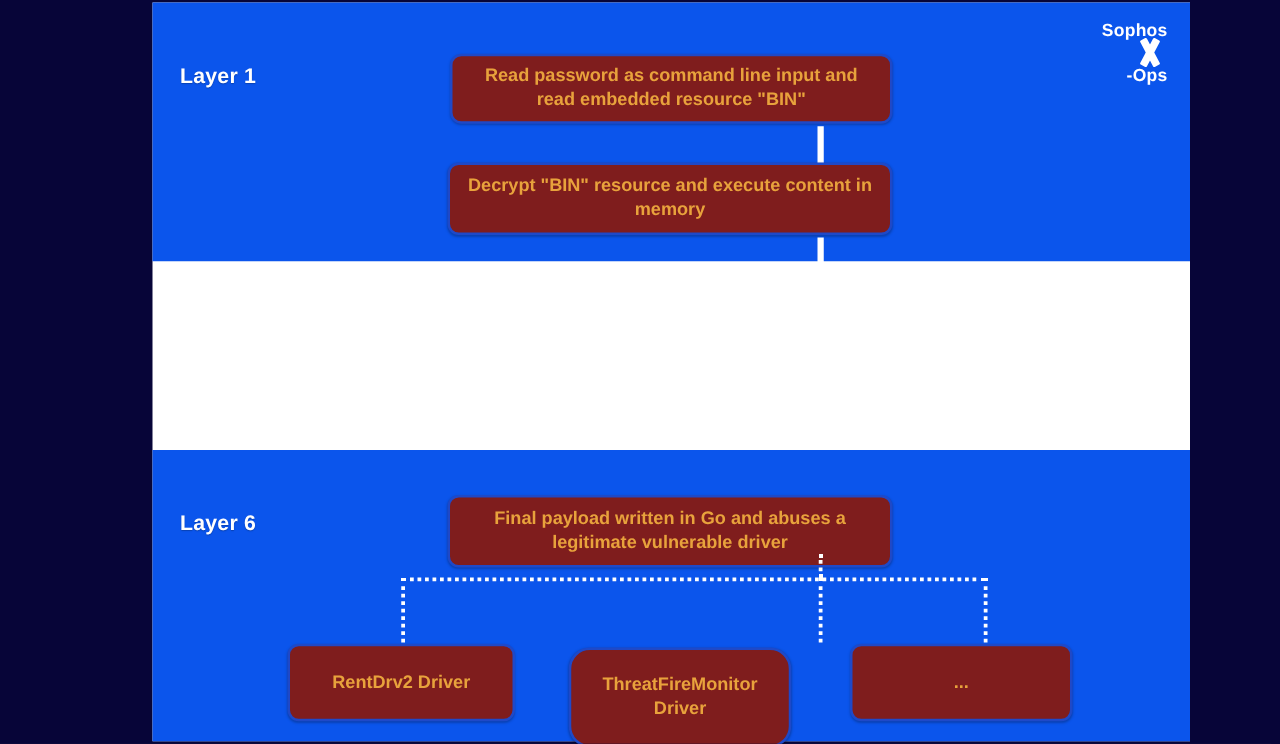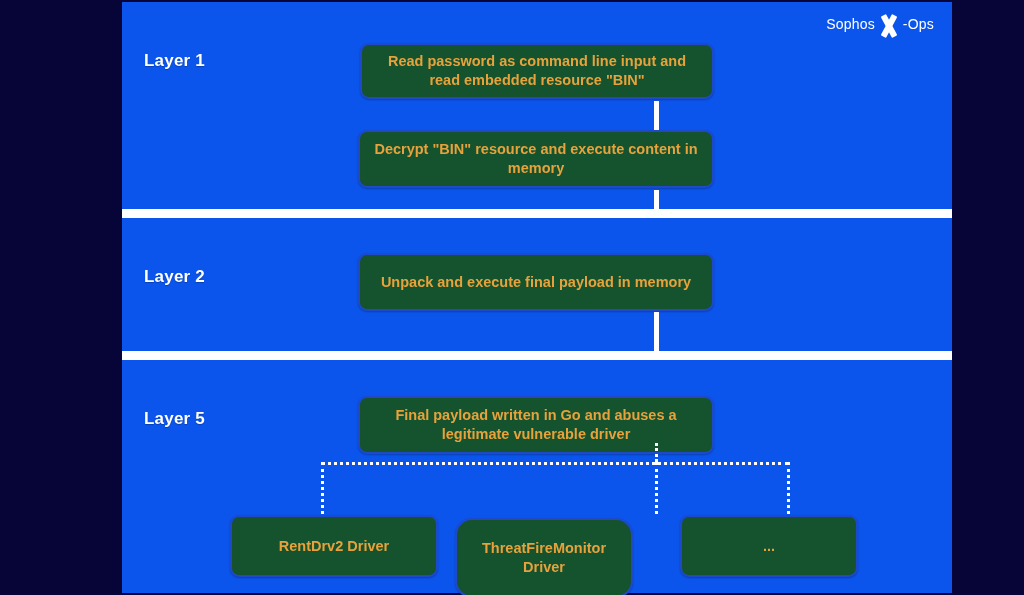--- a/index.html
+++ b/index.html
@@ -50,21 +50,21 @@
     font-size: 17px;
     font-weight: bold;
     letter-spacing: 0.2px;
     text-shadow: 0 1px 1px rgba(0,0,0,0.25);
     margin-top: 39px;
   }
 
   
   .box {
     position: absolute;
-    background: #14532d;
+    background: #7f1d1d;
     border: 2px solid #1f49c8;
     border-radius: 9px;
     box-sizing: border-box;
     display: flex;
     align-items: center;
     justify-content: center;
     text-align: center;
     color: #e8a23c;
     font-weight: bold;
     font-size: 14.5px;
@@ -73,21 +73,21 @@
     box-shadow: 0 1px 2px rgba(0,0,0,0.25);
   }
 
   
   #box-read-password  { left: 238px; top: 41px;  width: 354px; height: 56px; }
   #box-decrypt-bin    { left: 236px; top: 128px; width: 356px; height: 58px; }
   
   #box-unpack         { left: 236px; top: 35px;  width: 356px; height: 58px; }
   
   #box-final-payload  { left: 236px; top: 36px;  width: 356px; height: 58px; }
-  #box-rentdrv2       { left: 108px; top: 155px; width: 208px; height: 62px; }
+  #box-rentdrv2       { left: 108px; top: 155px; width: 182px; height: 62px; }
   #box-threatfire     { left: 333px; top: 158px; width: 178px; height: 80px; border-radius: 17px; }
   #box-other          { left: 558px; top: 155px; width: 178px; height: 62px; }
 
   
   .conn {
     position: absolute;
     background: #ffffff;
     width: 5px;
   }
   .arrow-head {
@@ -121,25 +121,26 @@
   #dot-left     { left: 199px; top: 460px; height: 52px; }
   #dot-mid      { left: 533px; top: 460px; height: 52px; }
   #dot-right    { left: 665px; top: 460px; height: 52px; }
 
   
   .logo {
     position: absolute;
     right: 18px;
     top: 14px;
     display: flex;
-    align-items: flex-start;
+    align-items: flex-end;
     color: #ffffff;
     font-size: 14px;
-    font-weight: normal;
+    font-weight: bold;
     letter-spacing: 0.2px;
+    flex-direction: column;
   }
   .logo-x {
     position: relative;
     width: 26px;
     height: 20px;
     margin: 0 1px;
   }
   .logo-x span {
     position: absolute;
     left: 10px;
@@ -174,31 +175,26 @@
       <div class="box" id="box-read-password">Read password as command line input and read embedded resource "BIN"</div>
 
       <div class="conn" id="conn-a"></div>
 
       <div class="box" id="box-decrypt-bin">Decrypt "BIN" resource and execute content in memory</div>
     </div>
 
     <div class="conn" id="conn-b"></div>
     <div class="arrow-head" id="head-b"></div>
 
-    <div class="layer" id="layer-2">
-      <div class="layer-label">Layer 2</div>
-
-      <div class="box" id="box-unpack">Unpack and execute final payload in memory</div>
-    </div>
 
     <div class="conn" id="conn-c"></div>
     <div class="arrow-head" id="head-c"></div>
 
     <div class="layer" id="layer-3">
-      <div class="layer-label">Layer 5</div>
+      <div class="layer-label">Layer 6</div>
 
       <div class="box" id="box-final-payload">Final payload written in Go and abuses a legitimate vulnerable driver</div>
 
       <div class="box" id="box-rentdrv2">RentDrv2 Driver</div>
       <div class="box" id="box-threatfire">ThreatFireMonitor Driver</div>
       <div class="box" id="box-other">...</div>
     </div>
 
     <div class="dotted-v" id="dot-stem"></div>
     <div class="dotted-h" id="dot-bar"></div>

